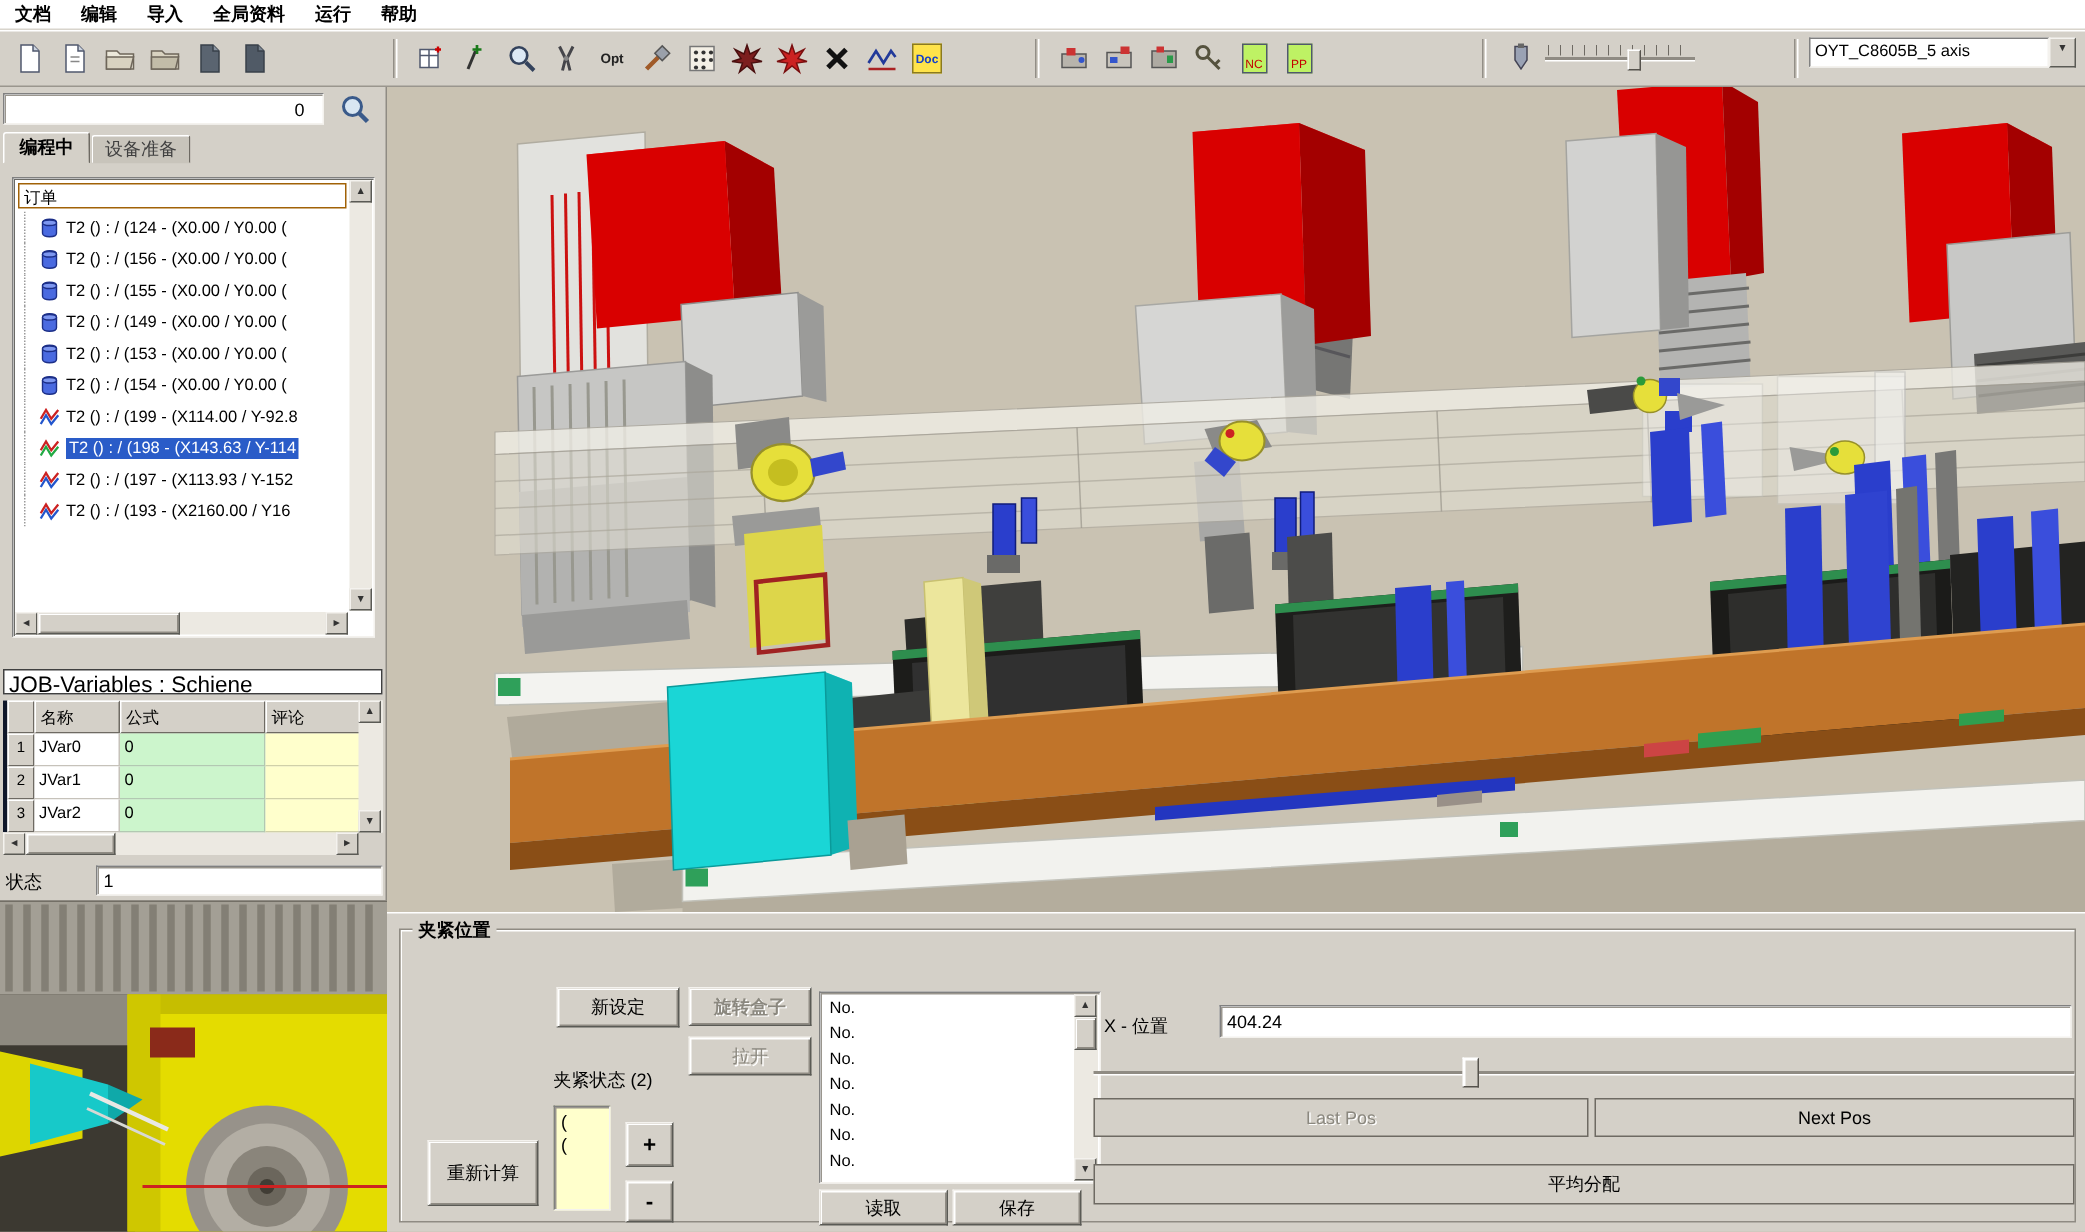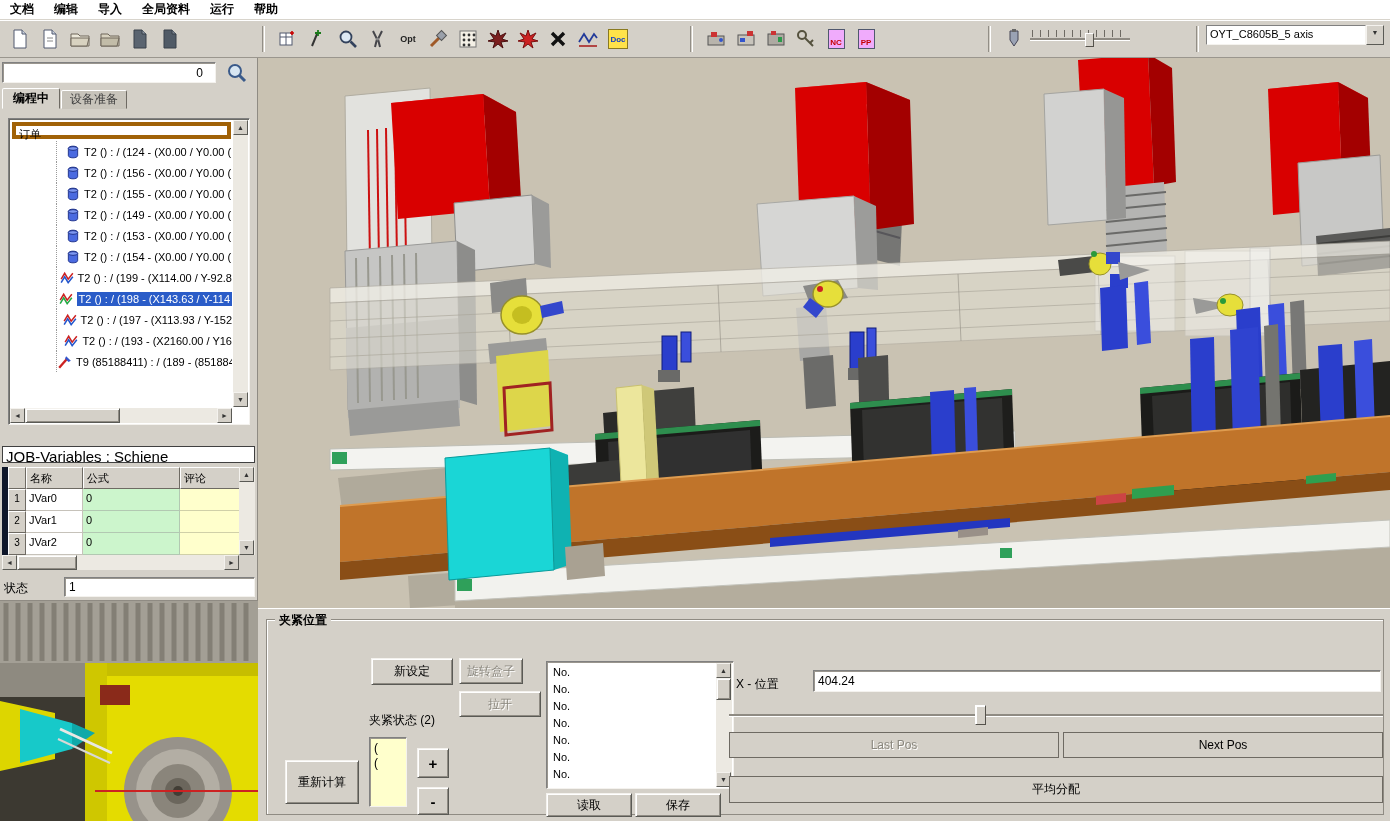--- a/index.html
+++ b/index.html
@@ -16,21 +16,21 @@
 
   
   #menubar{position:absolute;left:0;top:0;width:1390px;height:20px;background:#fff;border-bottom:1px solid #d8d4cc;display:flex;align-items:center;}
   #menubar .mi{padding:2px 10px;font-weight:bold;font-size:12px;}
 
   
   #toolbar{position:absolute;left:0;top:20px;width:1390px;height:38px;background:#d4d0c8;border-top:1px solid #fff;border-bottom:1px solid #9a968e;}
   .tbgrp{position:absolute;top:4px;display:flex;align-items:center;gap:2px;}
   .tbtn{width:28px;height:28px;display:flex;align-items:center;justify-content:center;background:#d4d0c8;}
   .tbsep{position:absolute;top:5px;width:3px;height:26px;border-left:1px solid #928e86;border-right:1px solid #fff;}
-  .mini-page{width:17px;height:20px;background:#f0abfc;border:1px solid #50586e;display:flex;align-items:flex-end;justify-content:center;font-size:8px;font-weight:bold;color:#c40000;padding-bottom:1px;}
+  .mini-page{width:17px;height:20px;background:#bef264;border:1px solid #50586e;display:flex;align-items:flex-end;justify-content:center;font-size:8px;font-weight:normal;color:#c40000;padding-bottom:1px;}
   .doc-page{width:20px;height:20px;background:#ffe34a;border:1px solid #8a7a20;display:flex;align-items:center;justify-content:center;font-size:8px;font-weight:bold;color:#1440c8;}
   .opt-ic{font-size:9px;font-weight:bold;color:#222;}
   #tb-slider{width:100px;height:18px;position:relative;}
   #tb-slider .track{position:absolute;left:0;right:0;top:8px;height:2px;background:#8f8b83;box-shadow:0 1px 0 #fff;}
   #tb-slider .ticks{position:absolute;left:2px;right:2px;top:0;height:7px;background:repeating-linear-gradient(90deg,#6e6a63 0 1px,transparent 1px 8px);}
   #tb-slider .thumb{position:absolute;left:55px;top:3px;width:9px;height:14px;background:#d4d0c8;border:1px solid;border-color:#fff #55524c #55524c #fff;}
   #machine-combo{width:178px;height:20px;display:flex;}
   #machine-combo .val{flex:1;background:#fff;border:1px solid;border-color:#808080 #f4f2ee #f4f2ee #808080;font-size:11px;padding:2px 3px;white-space:nowrap;overflow:hidden;}
   #machine-combo .drop{width:18px;height:20px;font-size:7px;}
 
@@ -38,32 +38,32 @@
   #leftpanel{position:absolute;left:0;top:58px;width:258px;height:763px;background:#d4d0c8;border-right:1px solid #8f8b83;}
   #search-field{position:absolute;left:2px;top:4px;width:214px;height:21px;display:flex;align-items:center;justify-content:flex-end;padding-right:12px;font-size:12px;}
   #search-glass{position:absolute;left:224px;top:2px;width:26px;height:26px;display:flex;align-items:center;justify-content:center;}
   .tab{position:absolute;display:flex;align-items:center;justify-content:center;font-size:12px;border:1px solid;border-color:#fff #6e6a63 transparent #fff;border-radius:2px 2px 0 0;}
   #tab1{left:2px;top:30px;width:58px;height:21px;background:#d4d0c8;font-weight:bold;z-index:2;}
   #tab2{left:61px;top:32px;width:66px;height:19px;background:#c8c4bb;color:#404040;}
 
   #tree-box{position:absolute;left:8px;top:60px;width:242px;height:307px;background:#fff;border:1px solid;border-color:#808080 #f4f2ee #f4f2ee #808080;box-shadow:inset 1px 1px 0 #6a6a66;}
   #tree-vscroll{position:absolute;right:1px;top:1px;bottom:17px;width:15px;background:#ece9e2;display:flex;flex-direction:column;justify-content:space-between;}
   #tree-content{position:absolute;left:2px;top:2px;right:17px;bottom:17px;overflow:hidden;}
-  #tree-root{height:17px;border:4px solid #a16207;font-size:11px;padding:1px 3px;margin:1px 1px 2px 1px;}
-  .titem{height:21px;display:flex;align-items:center;white-space:nowrap;overflow:hidden;padding-left:5px;margin-left:40px;}
+  #tree-root{height:17px;border:1px solid #a16207;font-size:11px;padding:1px 3px;margin:1px 1px 2px 1px;}
+  .titem{height:21px;display:flex;align-items:center;white-space:nowrap;overflow:hidden;padding-left:5px;}
   .titem .tjoin{width:9px;height:100%;border-left:1px dotted #9a9a9a;margin-right:1px;}
   .titem .ticon{width:15px;height:14px;flex:0 0 15px;margin-right:3px;}
   .titem .tlabel{font-size:11px;}
   .titem.sel .tlabel{background:#2a5cc8;color:#fff;padding:1px 2px;}
   #tree-hscroll{position:absolute;left:1px;bottom:1px;right:17px;height:15px;background:#ece9e2;display:flex;}
   #tree-hscroll .thumb{width:95px;height:15px;}
   #tree-hscroll .sp{flex:1;}
 
   #job-header{position:absolute;left:2px;top:388px;width:253px;height:17px;background:#fff;border:1px solid #404040;font-size:15px;padding:1px 3px;}
-  #job-table{position:absolute;left:2px;top:409px;width:253px;height:88px;background:#fff;border-left:6px solid #0f172a;}
+  #job-table{position:absolute;left:2px;top:409px;width:253px;height:88px;background:#fff;border-left:3px solid #0f172a;}
   .jrow{display:flex;height:22px;}
   .jcell{font-size:11px;padding:3px 3px 0 3px;overflow:hidden;white-space:nowrap;}
   .jhead{background:#d4d0c8;border:1px solid;border-color:#fff #6e6a63 #6e6a63 #fff;}
   .jnum{width:18px;background:#d4d0c8;border:1px solid;border-color:#fff #6e6a63 #6e6a63 #fff;text-align:center;font-size:10px;}
   .jname{width:57px;background:#fff;border-right:1px solid #c6c2ba;border-bottom:1px solid #c6c2ba;}
   .jform{width:97px;background:#ccf5cc;border-right:1px solid #b2c8b2;border-bottom:1px solid #b2c8b2;}
   .jcomm{width:64px;background:#ffffcc;border-right:1px solid #d0d0a8;border-bottom:1px solid #d0d0a8;}
   #job-vscroll{position:absolute;right:0px;top:0px;width:16px;height:88px;background:#ece9e2;display:flex;flex-direction:column;justify-content:space-between;}
   #job-hscroll{position:absolute;left:2px;top:497px;width:237px;height:15px;background:#ece9e2;display:flex;}
   #job-hscroll .thumb{width:60px;height:15px;}
@@ -75,21 +75,21 @@
 
   
   #viewport{position:absolute;left:258px;top:58px;width:1132px;height:550px;background:#c9c2b2;}
 
   
   #bottom{position:absolute;left:258px;top:608px;width:1132px;height:213px;background:#d4d0c8;border-top:1px solid #fff;}
   #clampbox{position:absolute;left:8px;top:10px;width:1118px;height:196px;border:1px solid #8f8b83;box-shadow:inset 1px 1px 0 #fff;}
   #clampbox .legend{position:absolute;left:8px;top:-8px;background:#d4d0c8;padding:0 4px;font-size:12px;font-weight:bold;}
   #btn-recalc{position:absolute;left:18px;top:108px;width:74px;height:44px;margin-top:32px;}
   #btn-newset{position:absolute;left:104px;top:38px;width:82px;height:27px;}
-  #btn-rotbox{position:absolute;left:192px;top:38px;width:64px;height:26px;}
+  #btn-rotbox{position:absolute;left:192px;top:38px;width:82px;height:26px;font-weight:bold;}
   #btn-pull{position:absolute;left:192px;top:71px;width:82px;height:26px;}
   #lbl-clampstate{position:absolute;left:102px;top:92px;font-size:12px;}
   #clamp-values{position:absolute;left:102px;top:117px;width:38px;height:70px;background:#ffffcc;font-size:12px;padding:3px 4px;line-height:15px;}
   #btn-plus{position:absolute;left:150px;top:128px;width:32px;height:30px;font-size:15px;font-weight:bold;}
   #btn-minus{position:absolute;left:150px;top:167px;width:32px;height:28px;font-size:15px;font-weight:bold;}
   #pos-list{position:absolute;left:279px;top:41px;width:188px;height:128px;}
   #pos-items{position:absolute;left:2px;top:2px;right:18px;bottom:2px;overflow:hidden;}
   .lb-item{height:17px;font-size:11px;padding:2px 0 0 4px;}
   #pos-vscroll{position:absolute;right:1px;top:1px;bottom:1px;width:16px;background:#ece9e2;display:flex;flex-direction:column;}
   #pos-vscroll .vtrack{flex:1;position:relative;}
@@ -393,28 +393,20 @@
             </svg></span>
           <span class="tlabel">T2 () : / (197 - (X113.93 / Y-152</span>
         </div>
       <div class="titem">
           <span class="tjoin"></span>
           <span class="ticon"><svg width="14" height="14" viewBox="0 0 12 12">
               <polyline points="1,7 4,2 7,7 11,2" fill="none" stroke="#cc2222" stroke-width="1.3"></polyline>
               <polyline points="1,10 4,5 7,10 11,5" fill="none" stroke="#2255cc" stroke-width="1.3"></polyline>
             </svg></span>
           <span class="tlabel">T2 () : / (193 - (X2160.00 / Y16</span>
-        </div>
-      <div class="titem">
-          <span class="tjoin"></span>
-          <span class="ticon"><svg width="14" height="14" viewBox="0 0 12 12">
-              <line x1="1" y1="11" x2="8" y2="3" stroke="#cc2222" stroke-width="2"></line>
-              <path d="M7 1l4 4-2 1-3-3z" fill="#3355cc"></path>
-            </svg></span>
-          <span class="tlabel">T9 (85188411) : / (189 - (851884</span>
         </div>
     </div>
     <div id="tree-vscroll">
       <div class="scrollbtn">▲</div>
       <div class="scrollbtn">▼</div>
     </div>
     <div id="tree-hscroll">
       <div class="scrollbtn">◄</div>
       <div class="thumb raised"></div>
       <div class="sp"></div>

